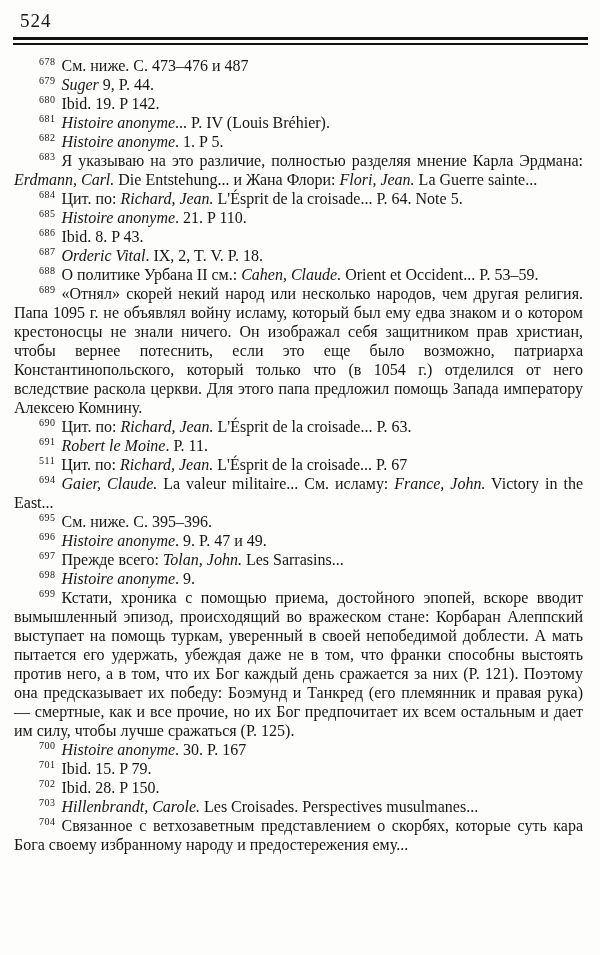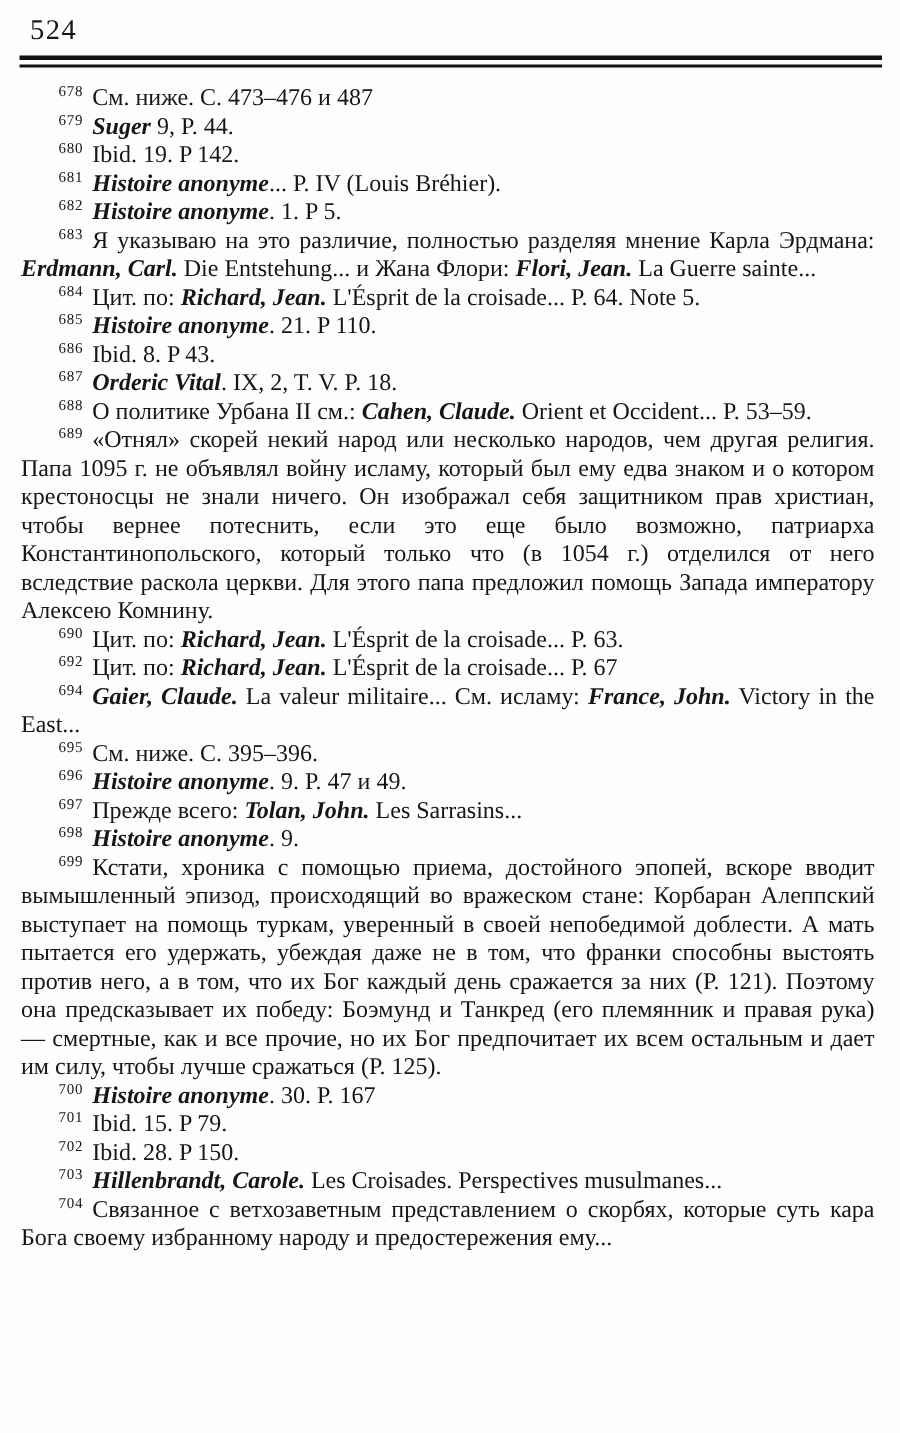--- a/index.html
+++ b/index.html
@@ -47,21 +47,21 @@
   .footnote {
     margin: 0;
     text-indent: 25px;
   }
   .fn-num {
     font-size: 10px;
     line-height: 0;
     letter-spacing: 0.5px;
     margin-right: 6px;
   }
-  .footnote i { font-style: italic; font-weight: bold; }
+  .footnote i { font-style: italic; }
 </style>
 </head>
 <body>
 
 <div class="page">
   <div class="hdr">
     <span class="pgnum">524</span>
   </div>
   <div class="rule"></div>
   <div class="fns">
@@ -71,21 +71,22 @@
       <p class="footnote"><sup class="fn-num">681</sup><i>Histoire anonyme</i><span>... P. IV (Louis Bréhier).</span></p>
       <p class="footnote"><sup class="fn-num">682</sup><i>Histoire anonyme</i><span>. 1. P 5.</span></p>
       <p class="footnote"><sup class="fn-num">683</sup><span>Я указываю на это различие, полностью разделяя мнение Карла Эрдмана: </span><i>Erdmann, Carl.</i><span> Die Entstehung... и Жана Флори: </span><i>Flori, Jean.</i><span> La Guerre sainte...</span></p>
       <p class="footnote"><sup class="fn-num">684</sup><span>Цит. по: </span><i>Richard, Jean.</i><span> L'Ésprit de la croisade... P. 64. Note 5.</span></p>
       <p class="footnote"><sup class="fn-num">685</sup><i>Histoire anonyme</i><span>. 21. P 110.</span></p>
       <p class="footnote"><sup class="fn-num">686</sup><span>Ibid. 8. P 43.</span></p>
       <p class="footnote"><sup class="fn-num">687</sup><i>Orderic Vital</i><span>. IX, 2, T. V. P. 18.</span></p>
       <p class="footnote"><sup class="fn-num">688</sup><span>О политике Урбана II см.: </span><i>Cahen, Claude.</i><span> Orient et Occident... P. 53–59.</span></p>
       <p class="footnote"><sup class="fn-num">689</sup><span>«Отнял» скорей некий народ или несколько народов, чем другая религия. Папа 1095 г. не объявлял войну исламу, который был ему едва знаком и о котором крестоносцы не знали ничего. Он изображал себя защитником прав христиан, чтобы вернее потеснить, если это еще было возможно, патриарха Константинопольского, который только что (в 1054 г.) отделился от него вследствие раскола церкви. Для этого папа предложил помощь Запада императору Алексею Комнину.</span></p>
       <p class="footnote"><sup class="fn-num">690</sup><span>Цит. по: </span><i>Richard, Jean.</i><span> L'Ésprit de la croisade... P. 63.</span></p>
-      <p class="footnote"><sup class="fn-num">692</sup><span>Цит. по: </span><i>Richard, Jean.</i><span> L'Ésprit de la croisade... P. 67</span></p>
+      <p class="footnote"><sup class="fn-num">691</sup><i>Robert le Moine</i><span>. P. 11.</span></p>
+      <p class="footnote"><sup class="fn-num">511</sup><span>Цит. по: </span><i>Richard, Jean.</i><span> L'Ésprit de la croisade... P. 67</span></p>
       <p class="footnote"><sup class="fn-num">694</sup><i>Gaier, Claude.</i><span> La valeur militaire... См. исламу: </span><i>France, John.</i><span> Victory in the East...</span></p>
       <p class="footnote"><sup class="fn-num">695</sup><span>См. ниже. С. 395–396.</span></p>
       <p class="footnote"><sup class="fn-num">696</sup><i>Histoire anonyme</i><span>. 9. P. 47 и 49.</span></p>
       <p class="footnote"><sup class="fn-num">697</sup><span>Прежде всего: </span><i>Tolan, John.</i><span> Les Sarrasins...</span></p>
       <p class="footnote"><sup class="fn-num">698</sup><i>Histoire anonyme</i><span>. 9.</span></p>
       <p class="footnote"><sup class="fn-num">699</sup><span>Кстати, хроника с помощью приема, достойного эпопей, вскоре вводит вымышленный эпизод, происходящий во вражеском стане: Корбаран Алеппский выступает на помощь туркам, уверенный в своей непобедимой доблести. А мать пытается его удержать, убеждая даже не в том, что франки способны выстоять против него, а в том, что их Бог каждый день сражается за них (P. 121). Поэтому она предсказывает их победу: Боэмунд и Танкред (его племянник и правая рука) — смертные, как и все прочие, но их Бог предпочитает их всем остальным и дает им силу, чтобы лучше сражаться (P. 125).</span></p>
       <p class="footnote"><sup class="fn-num">700</sup><i>Histoire anonyme</i><span>. 30. P. 167</span></p>
       <p class="footnote"><sup class="fn-num">701</sup><span>Ibid. 15. P 79.</span></p>
       <p class="footnote"><sup class="fn-num">702</sup><span>Ibid. 28. P 150.</span></p>
       <p class="footnote"><sup class="fn-num">703</sup><i>Hillenbrandt, Carole.</i><span> Les Croisades. Perspectives musulmanes...</span></p>

